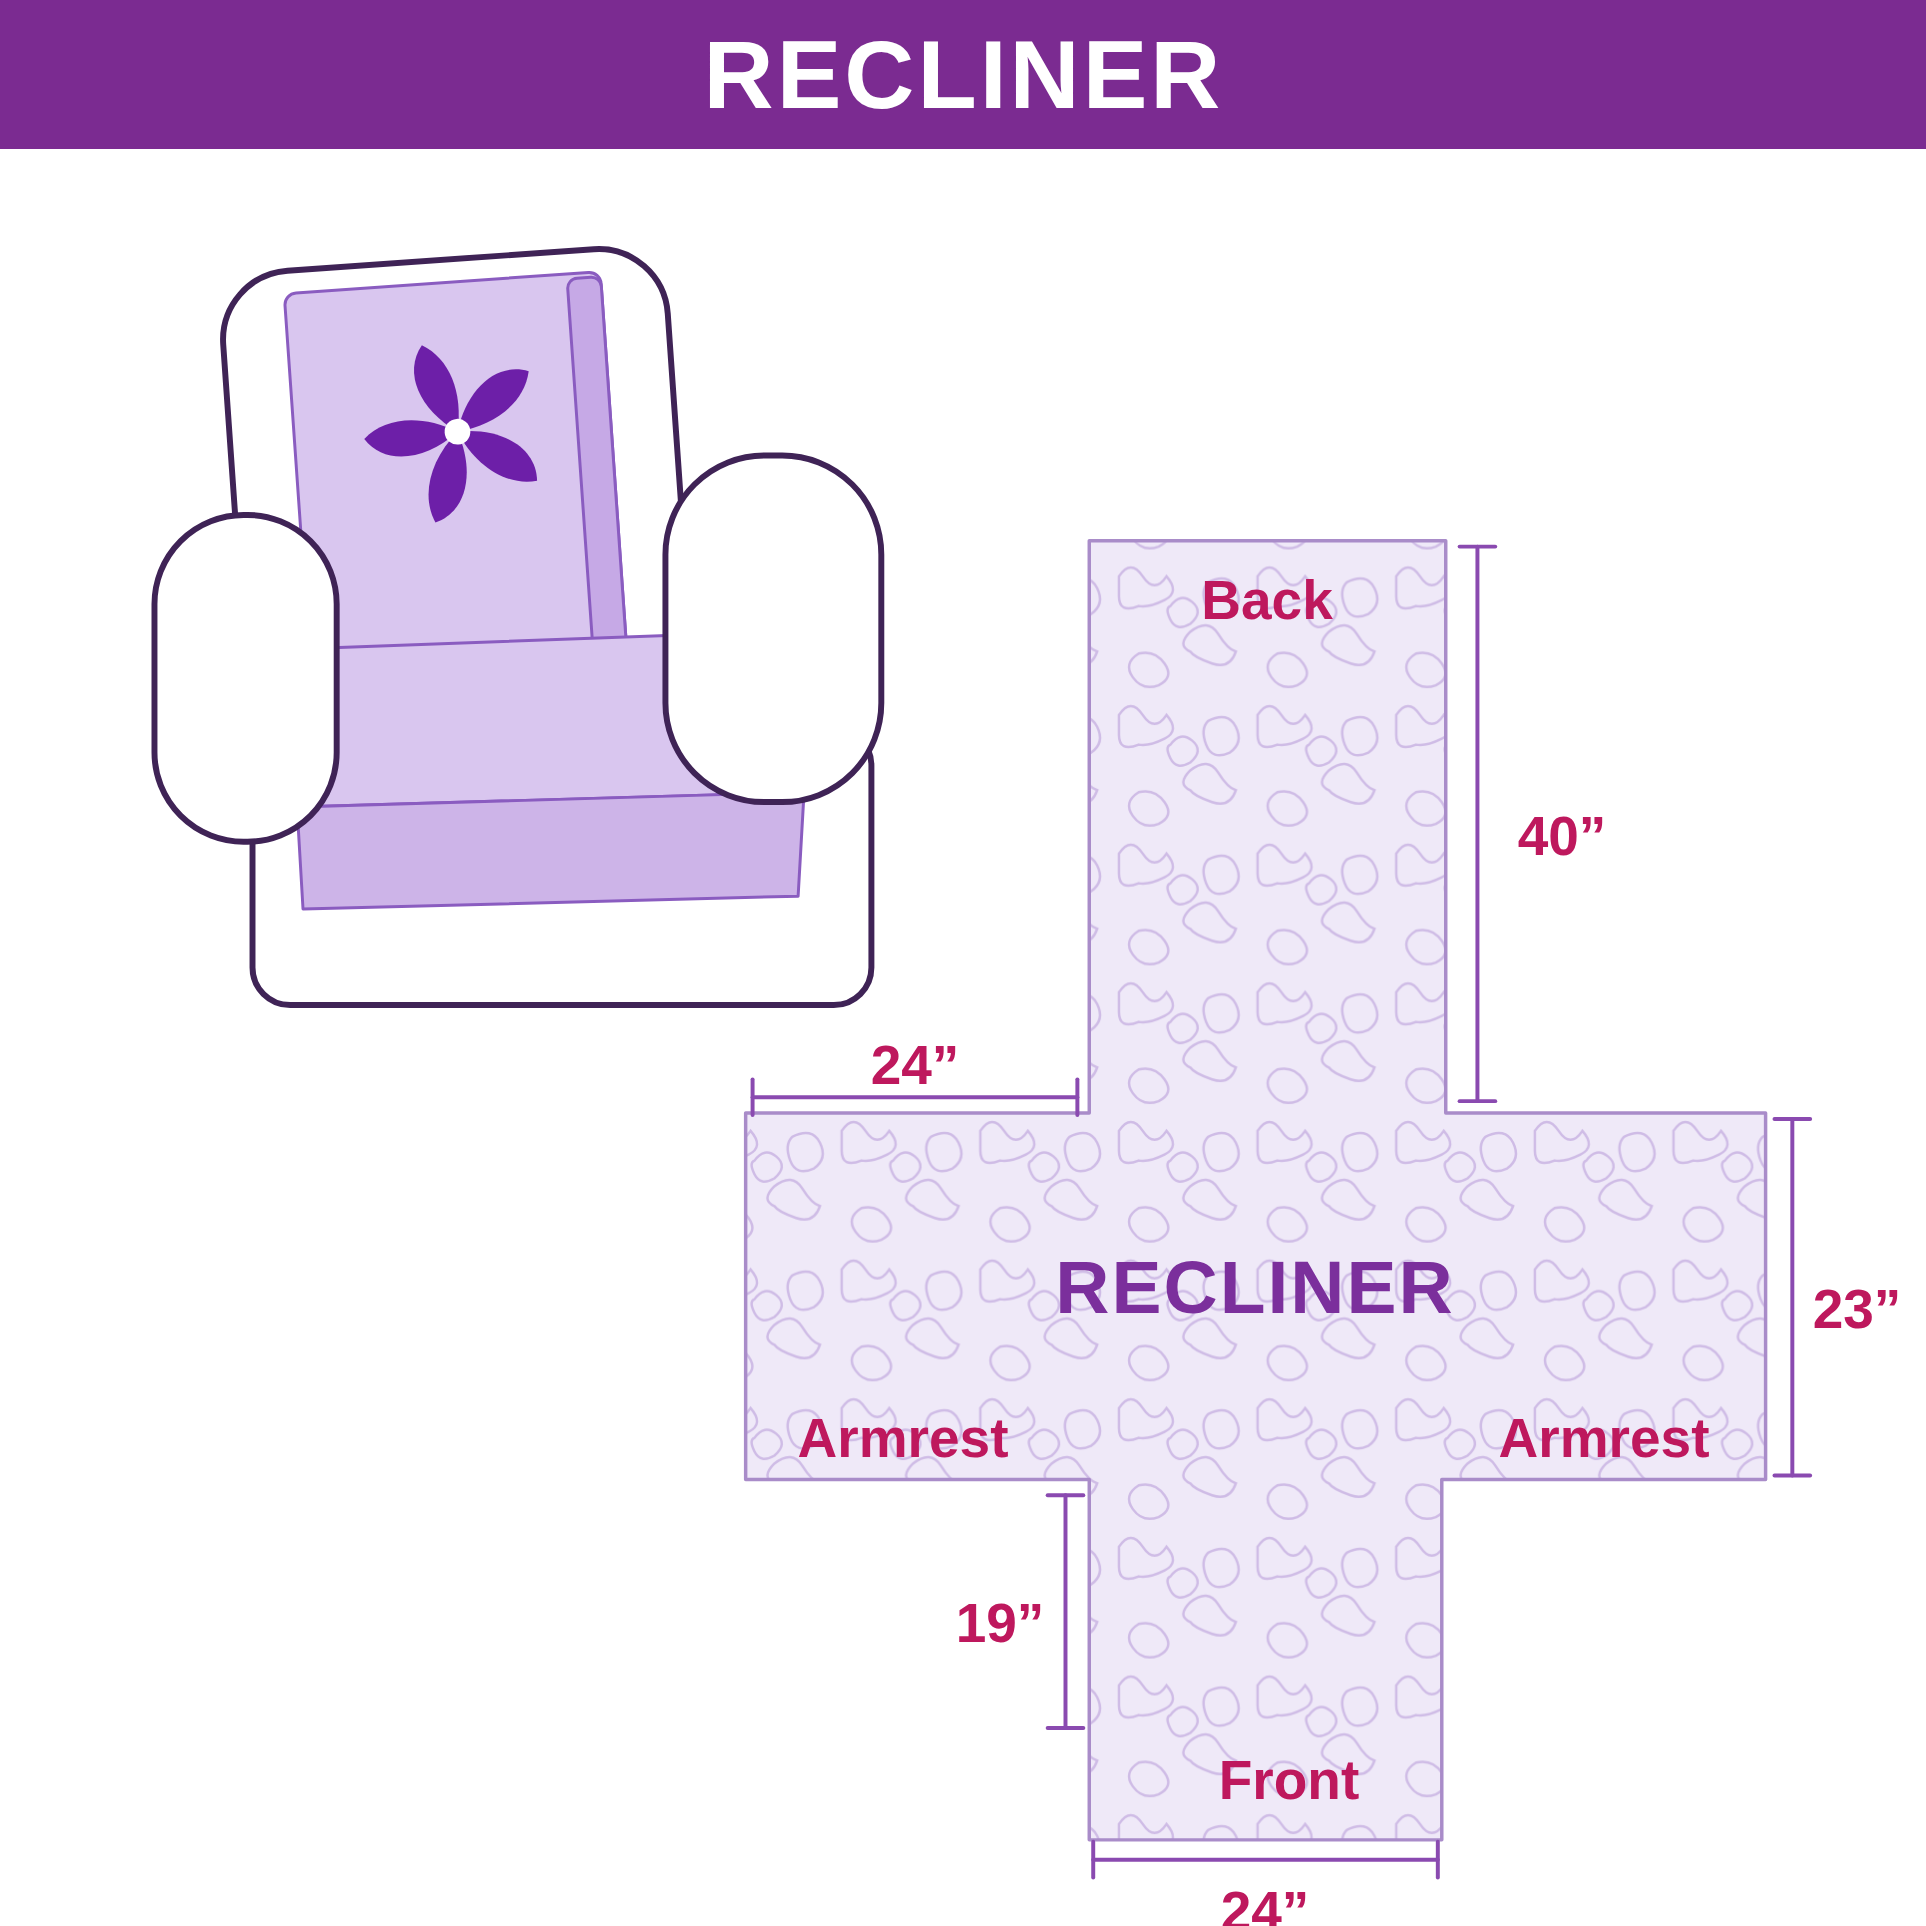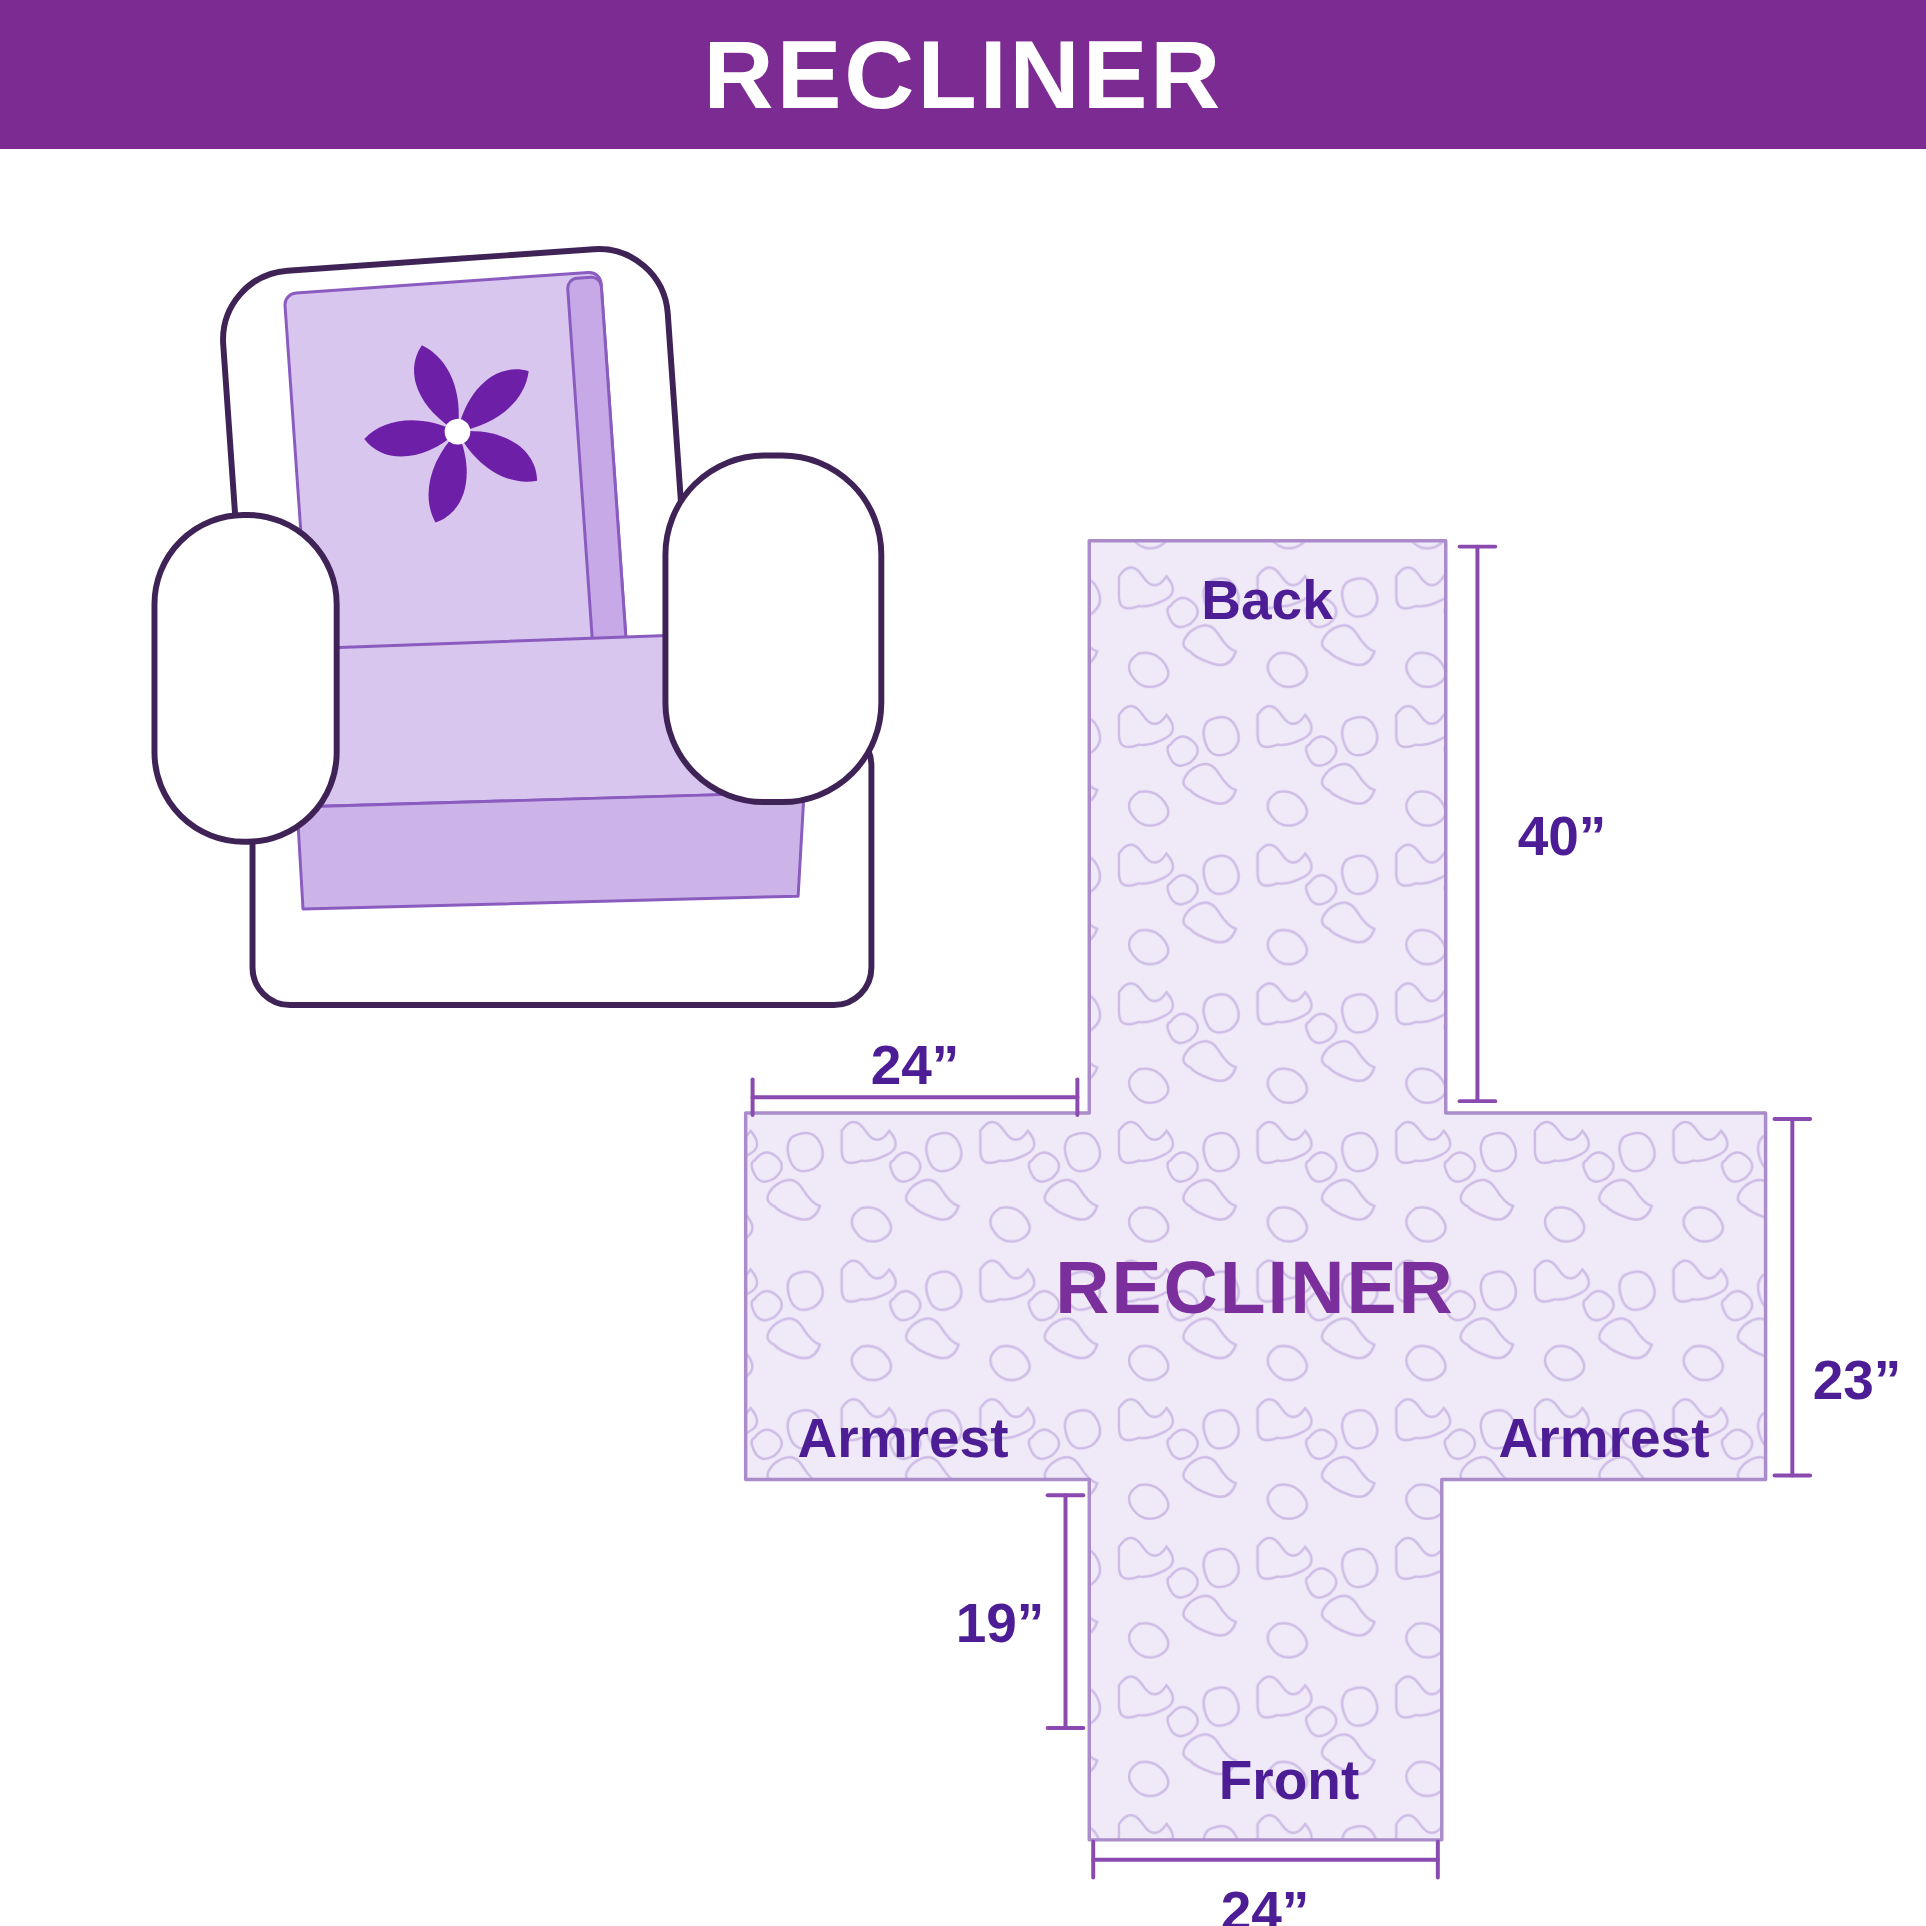--- a/index.html
+++ b/index.html
@@ -14,21 +14,21 @@
     position:absolute;left:0;top:0;width:1927px;height:149px;
     background:#7b2b91;
     display:flex;align-items:center;justify-content:center;
   }
   .header-title{
     color:#ffffff;font-size:97px;font-weight:700;letter-spacing:3px;
   }
   .stage{position:absolute;left:0;top:0;width:1927px;height:1927px;}
   .lbl{
     position:absolute;transform:translate(-50%,-50%);
-    color:#4c1d95;font-weight:700;white-space:nowrap;
+    color:#be185d;font-weight:700;white-space:nowrap;
   }
   .lbl-part{font-size:55px;}
   .lbl-dim{font-size:55px;margin-top:12px;}
   .lbl-center{font-size:75px;letter-spacing:2px;color:#7b2f9c;}
 </style>
 </head>
 <body>
 
 <div class="header">
   <div class="header-title">RECLINER</div>
@@ -112,16 +112,16 @@
 </svg>
 
 <div class="lbl lbl-part" style="left:1267px;top:600px;">Back</div>
 <div class="lbl lbl-center" style="left:1255px;top:1287px;">RECLINER</div>
 <div class="lbl lbl-part" style="left:903px;top:1438px;">Armrest</div>
 <div class="lbl lbl-part" style="left:1604px;top:1438px;">Armrest</div>
 <div class="lbl lbl-part" style="left:1289px;top:1780px;">Front</div>
 
 <div class="lbl lbl-dim" style="left:1562px;top:824px;">40”</div>
 <div class="lbl lbl-dim" style="left:915px;top:1053px;">24”</div>
-<div class="lbl lbl-dim" style="left:1857px;top:1368px;text-align:center;">23”</div>
+<div class="lbl lbl-dim" style="left:1857px;top:1297px;text-align:center;">23”</div>
 <div class="lbl lbl-dim" style="left:1000px;top:1611px;">19”</div>
 <div class="lbl lbl-dim" style="left:1265px;top:1899px;">24”</div>
 
 
 </body></html>

